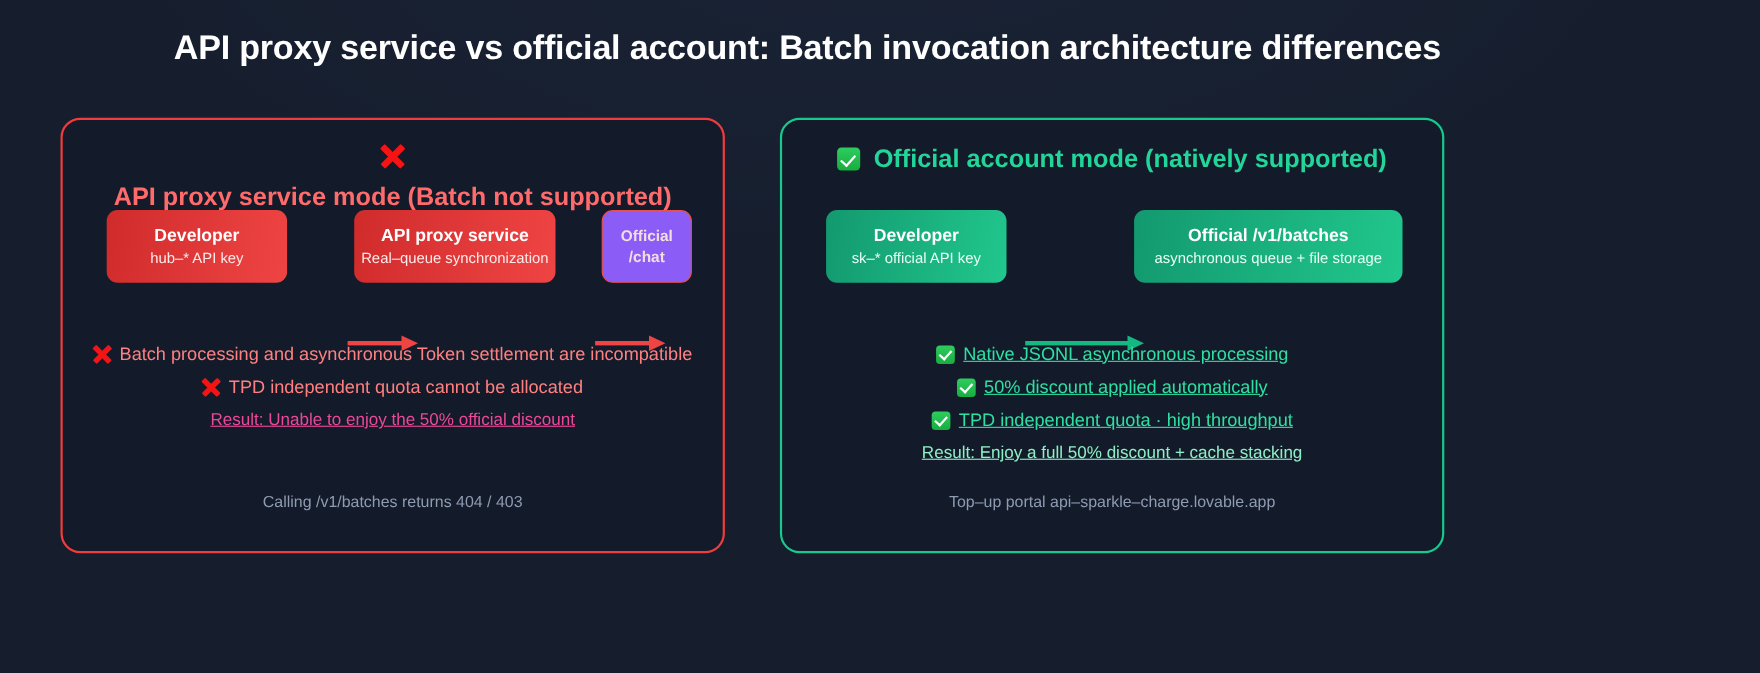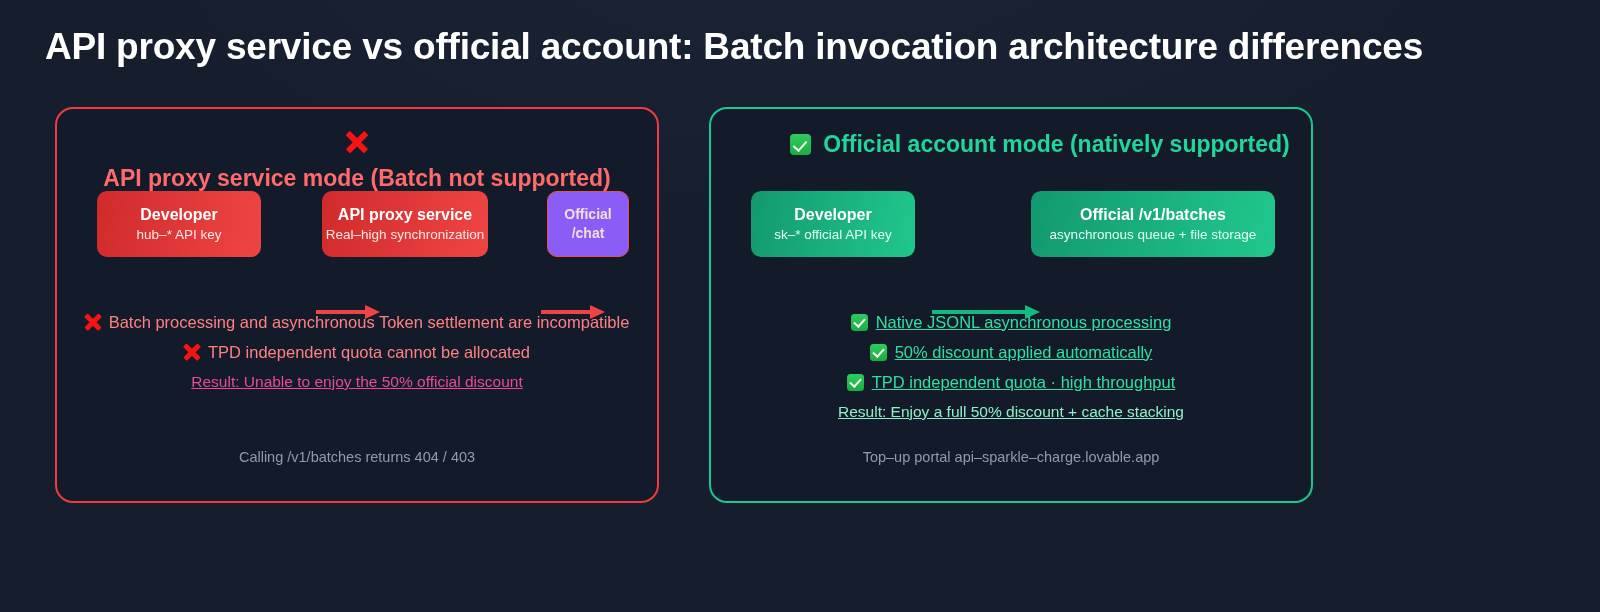--- a/index.html
+++ b/index.html
@@ -22,21 +22,21 @@
   }
 
   
   .title {
     position: absolute;
     top: 26px;
     left: 0;
     width: 1468px;
     text-align: center;
     color: #ffffff;
-    font-size: 37px;
+    font-size: 31px;
     font-weight: bold;
     letter-spacing: -0.2px;
     white-space: nowrap;
   }
 
   
   .panel {
     position: absolute;
     top: 107px;
     width: 604px;
@@ -54,21 +54,21 @@
     width: 100%;
     display: flex;
     align-items: center;
     justify-content: center;
     gap: 12px;
     font-size: 23px;
     font-weight: bold;
     white-space: nowrap;
   }
   .panel.left  .panel-head { color: #ff6b6b; flex-direction: column; }
-  .panel.right .panel-head { color: #22d69a; margin-left: 29px; }
+  .panel.right .panel-head { color: #22d69a; }
 
   
   .x-mark {
     display: inline-block;
     position: relative;
     width: 22px; height: 22px;
     flex: none;
   }
   .x-mark::before, .x-mark::after {
     content: "";
@@ -156,21 +156,21 @@
   .node.slate .n-sub {
     color: #f3dede;
     font-weight: bold;
     font-size: 14px;
     line-height: 19px;
   }
   .node.slate .n-sub { font-weight: bold; }
 
   
   .n-l1 { left: 40px;  width: 164px; }
-  .n-l2 { left: 265px; width: 166px; align-items: center; }
+  .n-l2 { left: 265px; width: 183px; align-items: center; }
   .n-l3 { left: 490px; width: 82px;  }
 
   
   .n-r1 { left: 40px;  width: 164px; }
   .n-r2 { left: 320px; width: 244px; }
 
   
   .arrow {
     position: absolute;
     height: 14px;
@@ -249,21 +249,21 @@
       <span>API proxy service mode (Batch not supported)</span>
     </div>
 
     <div class="nodes">
       <div class="node red n-l1">
         <span class="n-title">Developer</span>
         <span class="n-sub">hub–* API key</span>
       </div>
       <div class="node red n-l2">
         <span class="n-title">API proxy service</span>
-        <span class="n-sub">Real–high synchronization</span>
+        <span class="n-sub">Real–queue synchronization</span>
       </div>
       <div class="node slate n-l3">
         <span class="n-title">Official</span>
         <span class="n-sub">/chat</span>
       </div>
     </div>
 
     <div class="arrow red a-l1">
       <span class="shaft"></span>
         <span class="head"></span>

